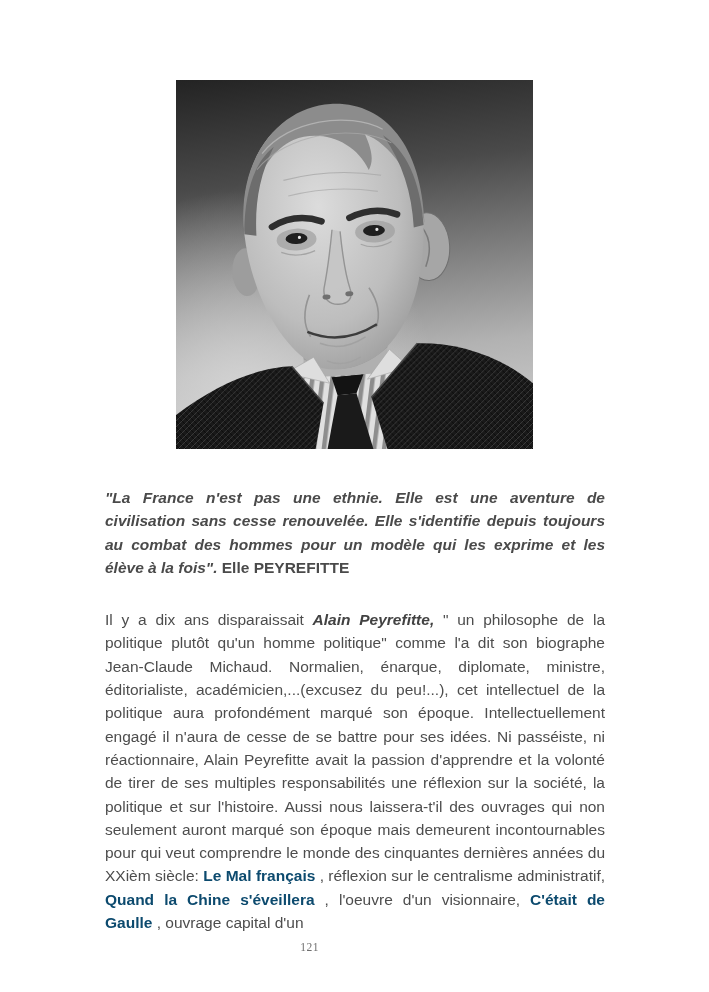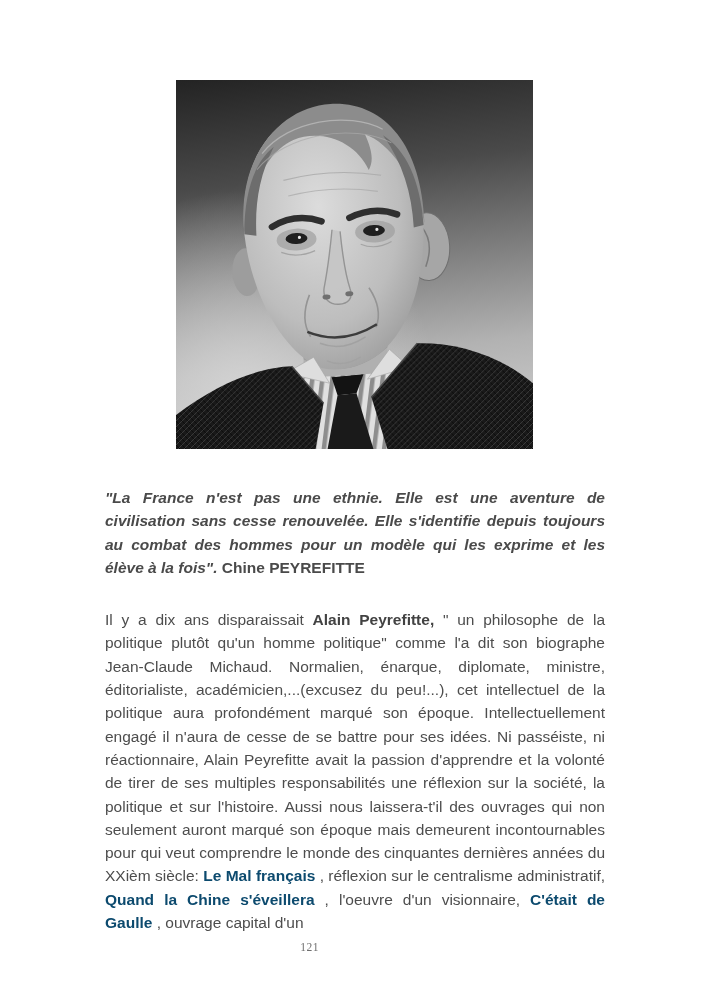--- a/index.html
+++ b/index.html
@@ -16,21 +16,21 @@
   .content {
     position:absolute; left:105px; top:486px; width:500px;
     color:#4d4d4d; font-size:15.5px; line-height:23.3px;
     text-align:justify;
   }
   .quote {
     font-weight:bold; font-style:italic; color:#4a4a4a;
   }
   .quote .attribution { font-style:normal; }
   .body-par { margin-top:29px; font-weight:normal; color:#4d4d4d; }
-  .body-par .bold-italic { font-weight:bold; color:#424242; }
+  .body-par .bold-italic { font-weight:bold; font-style:italic; color:#424242; }
   .body-par .book-title { font-weight:bold; color:#0c4a6e; }
   .page-number {
     position:absolute; top:941px; left:0; width:619px; text-align:center;
     font-family:"Liberation Serif", serif; font-size:11.5px; color:#6e6e6e;
     letter-spacing:0.5px;
   }
 </style>
 </head>
 <body>
 
@@ -120,18 +120,18 @@
     <path d="M162 316 L181 314 L198 370 L152 370 Z" fill="#1a1a1a"></path>
 
     <path d="M0 370 L0 336 C 44 302 86 288 116 287 L148 324 L140 370 Z" fill="url(#tweed)"></path>
     <path d="M358 370 L358 304 C 322 274 278 263 242 264 L196 318 L212 370 Z" fill="url(#tweed)"></path>
     <path d="M116 287 L148 324" stroke="#484848" stroke-width="1.5" fill="none"></path>
     <path d="M242 264 L196 318" stroke="#484848" stroke-width="1.5" fill="none"></path>
   </svg>
 </div>
 
 <div class="content">
-  <p class="quote"><span>"La France n'est pas une ethnie. Elle est une aventure de civilisation sans cesse renouvelée. Elle s'identifie depuis toujours au combat des hommes pour un modèle qui les exprime et les élève à la fois". </span><span class="attribution">Chine PEYREFITTE</span></p>
+  <p class="quote"><span>"La France n'est pas une ethnie. Elle est une aventure de civilisation sans cesse renouvelée. Elle s'identifie depuis toujours au combat des hommes pour un modèle qui les exprime et les élève à la fois". </span><span class="attribution">Elle PEYREFITTE</span></p>
 
   <p class="body-par"><span>Il y a dix ans disparaissait </span><span class="bold-italic">Alain Peyrefitte,</span><span> " un philosophe de la politique plutôt qu'un homme politique" comme l'a dit son biographe Jean-Claude Michaud. Normalien, énarque, diplomate, ministre, éditorialiste, académicien,...(excusez du peu!...), cet intellectuel de la politique aura profondément marqué son époque. Intellectuellement engagé il n'aura de cesse de se battre pour ses idées. Ni passéiste, ni réactionnaire, Alain Peyrefitte avait la passion d'apprendre et la volonté de tirer de ses multiples responsabilités une réflexion sur la société, la politique et sur l'histoire. Aussi nous laissera-t'il des ouvrages qui non seulement auront marqué son époque mais demeurent incontournables pour qui veut comprendre le monde des cinquantes dernières années du XXièm siècle: </span><span class="book-title">Le Mal français</span><span> , réflexion sur le centralisme administratif, </span><span class="book-title">Quand la Chine s'éveillera</span><span> , l'oeuvre d'un visionnaire, </span><span class="book-title">C'était de Gaulle</span><span> , ouvrage capital d'un</span></p>
 </div>
 
 <div class="page-number">121</div>
 
 </body></html>

